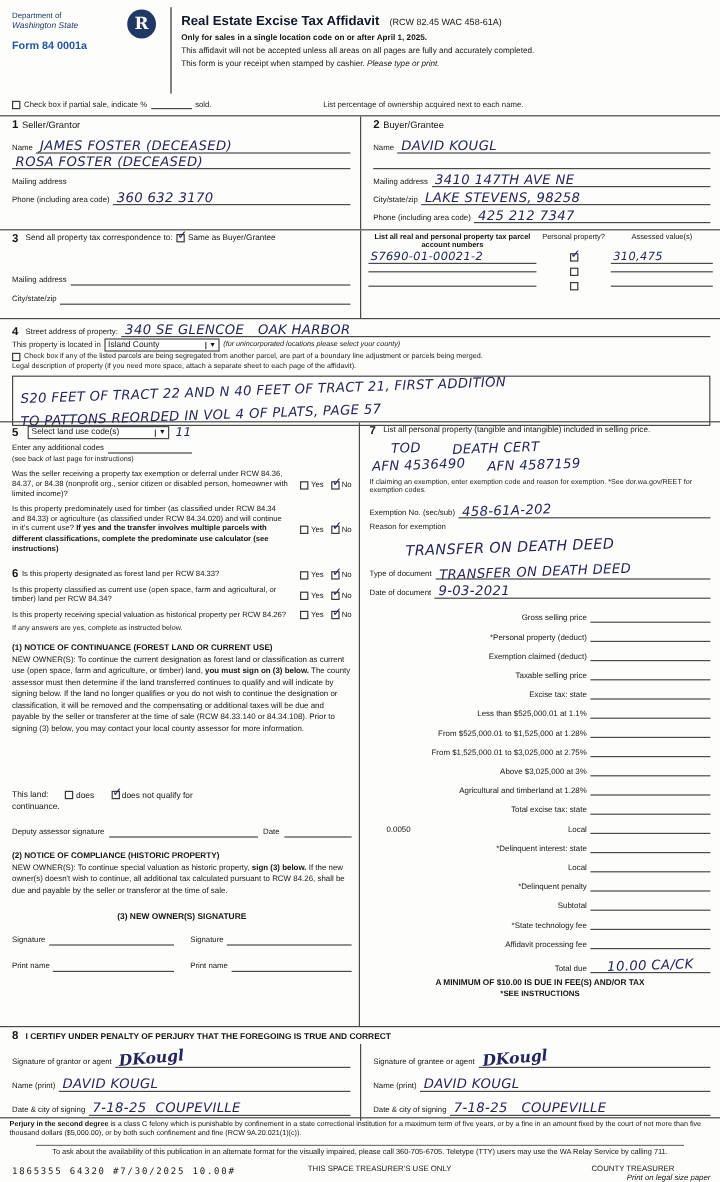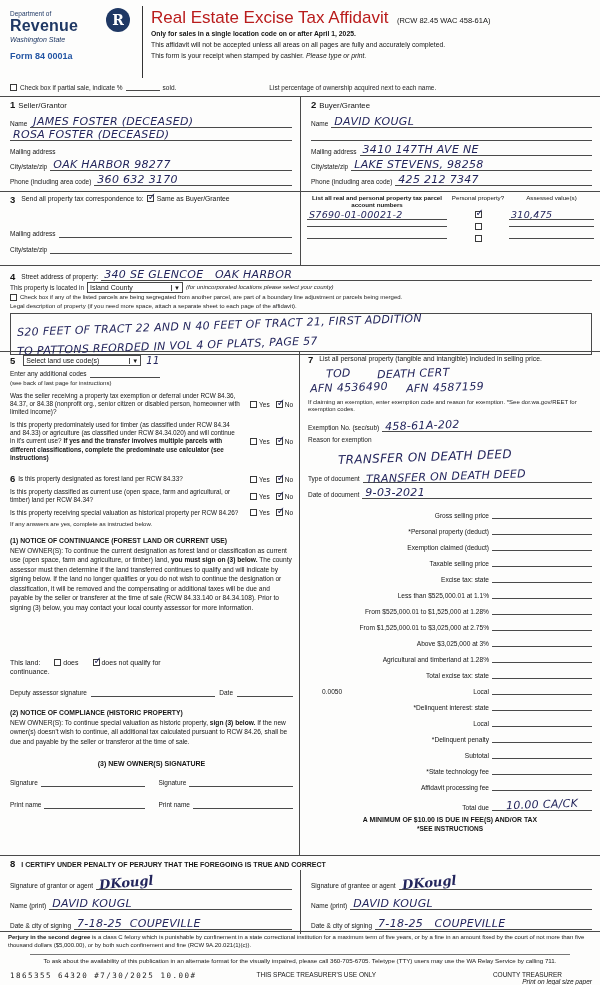--- a/index.html
+++ b/index.html
@@ -23,21 +23,21 @@
   .flabel{font-size:6.5px;white-space:nowrap;padding-bottom:1px}
   
   .header{top:6px;left:10px;width:582px;height:72px;display:flex}
   .logo-col{width:132px;padding-top:4px;position:relative}
   .dept-small{font-size:6.5px;color:#1f3864}
   .logo-circle{position:absolute;left:96px;top:2px;width:24px;height:24px;border-radius:50%;background:#1f3864;color:#fff;font-weight:bold;font-size:14px;display:flex;align-items:center;justify-content:center;font-family:"DejaVu Serif",serif}
   .brand{font-size:16px;font-weight:bold;color:#1f3864;letter-spacing:.2px}
   .state{font-size:7px;color:#1f3864;margin-top:1px}
   .form-num{font-size:9px;font-weight:bold;color:#2456a4;margin-top:8px}
   .title-col{flex:1;border-left:1.5px solid #333;padding:2px 0 0 8px}
-  .title{font-size:17px;font-weight:normal;color:#b91c1c}
+  .title{font-size:11px;font-weight:bold;color:#0f172a}
   .title-rcw{font-size:7.5px;margin-left:4px}
   .note{font-size:6.8px;margin-top:2px;line-height:1.3}
   
   .partial{top:83px;left:10px;width:582px;display:flex;align-items:flex-end;gap:3px}
   .ownership{margin-left:90px}
   
   .parties{top:96px;left:0;width:600px;height:96px;border-top:1px solid #4a4a4a;border-bottom:1px solid #4a4a4a;display:flex}
   .party{width:300px;padding:3px 8px 4px 10px;display:flex;flex-direction:column}
   .party+.party{border-left:1px solid #4a4a4a}
   .party .frow{margin-top:2px}
@@ -105,21 +105,20 @@
 </style>
 </head>
 <body>
 
 <div class="page">
 
   <div class="abs header">
     <div class="logo-col">
       <div class="dept-small">Department of</div>
       <div class="logo-circle">R</div>
-      <div class="brand">Revenue</div>
       <div class="state it">Washington State</div>
       <div class="form-num">Form 84 0001a</div>
     </div>
     <div class="title-col">
       <div>
         <span class="title">Real Estate Excise Tax Affidavit</span>
         <span class="title-rcw">(RCW 82.45 WAC 458-61A)</span>
       </div>
       <div class="note bold">Only for sales in a single location code on or after April 1, 2025.</div>
       <div class="note">This affidavit will not be accepted unless all areas on all pages are fully and accurately completed.</div>
@@ -147,26 +146,20 @@
             <span class="hw big">JAMES FOSTER (DECEASED)</span>
           </span>
       </div>
       <div class="frow h11">
         <span class="fill">
             <span class="hw big">ROSA FOSTER (DECEASED)</span>
           </span>
       </div>
       <div class="frow h13">
         <span class="flabel">Mailing address</span>
-      </div>
-      <div class="frow h13">
-        <span class="flabel">City/state/zip</span>
-        <span class="fill">
-            <span class="hw big">OAK HARBOR 98277</span>
-          </span>
       </div>
       <div class="frow h13">
         <span class="flabel">Phone (including area code)</span>
         <span class="fill">
             <span class="hw big">360 632 3170</span>
           </span>
       </div>
     </div>
     <div class="party">
       <div class="party-head">

